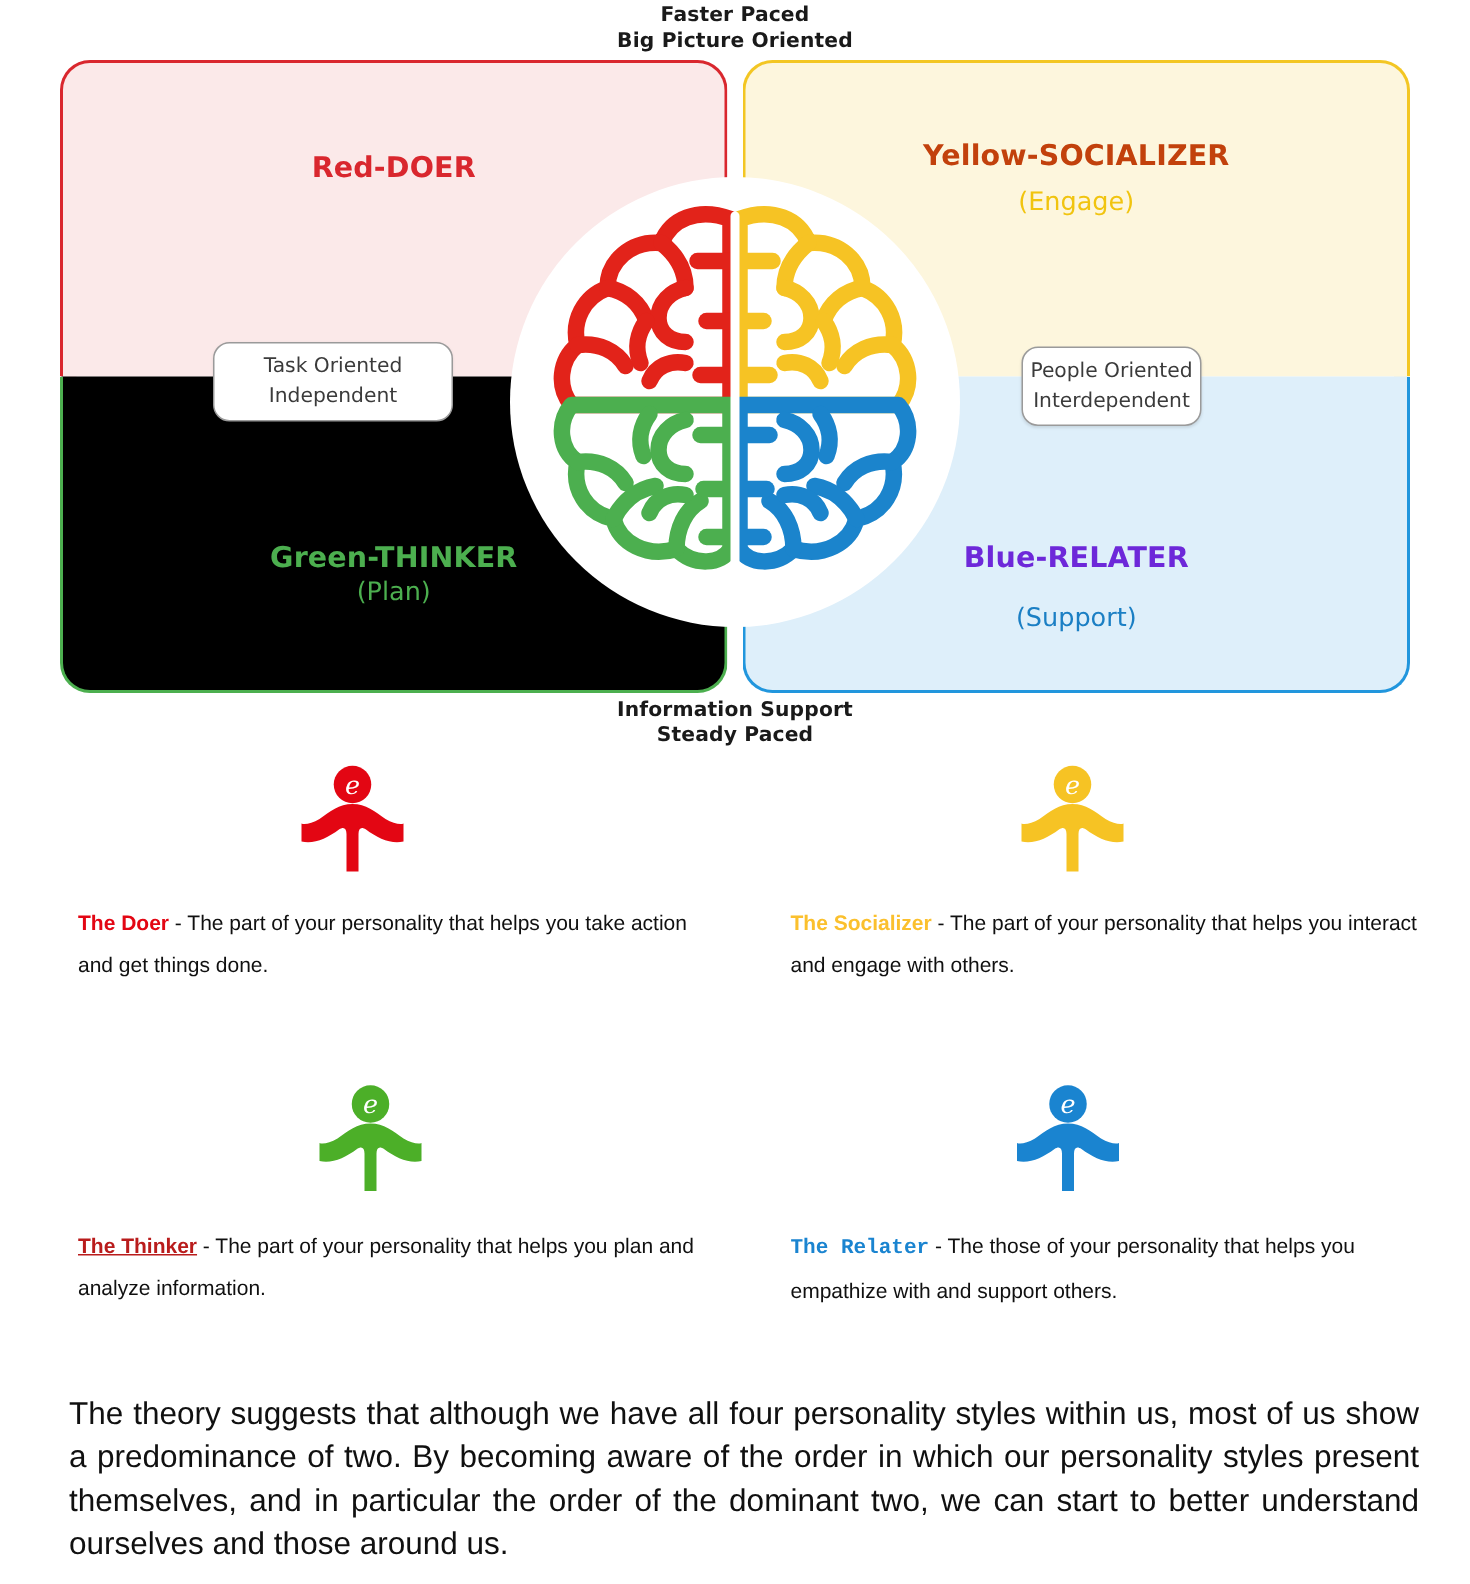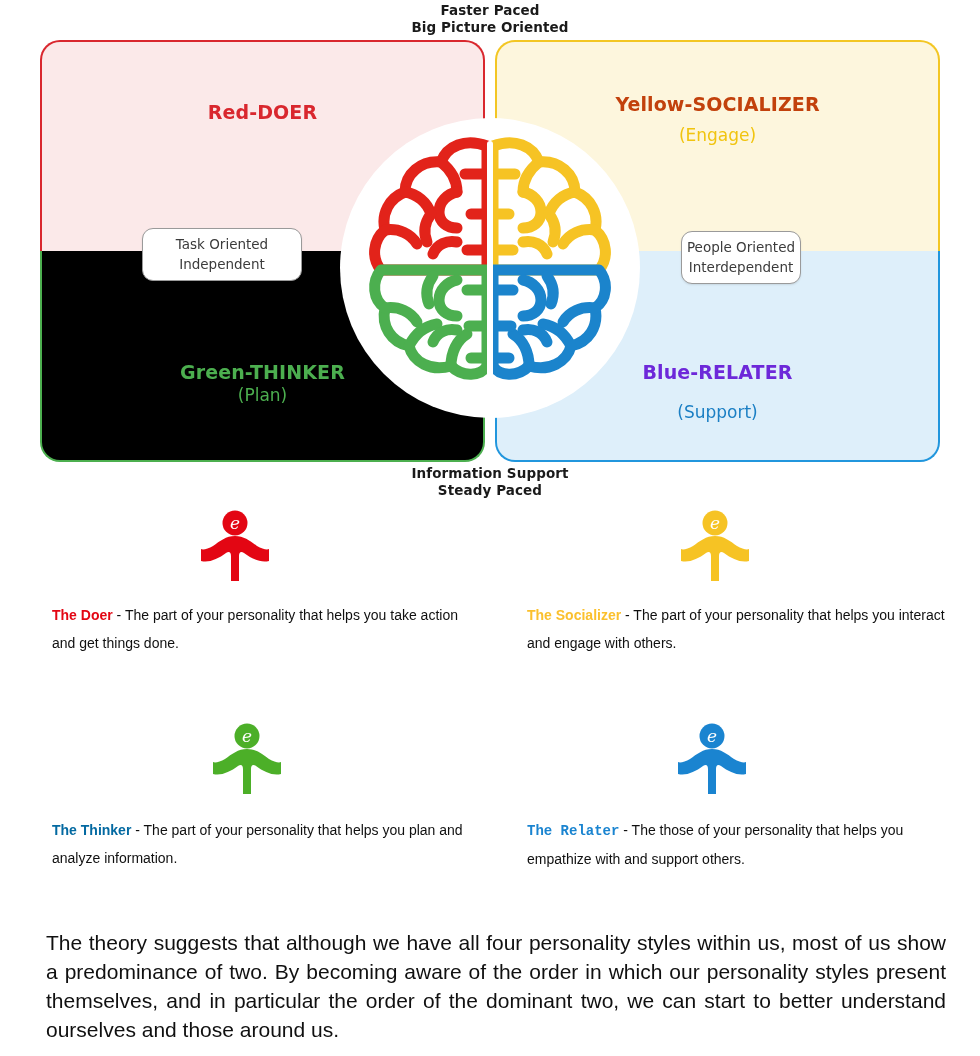--- a/index.html
+++ b/index.html
@@ -102,21 +102,21 @@
 
   .card-text{
     position:absolute;left:0;top:97px;width:430px;
     font-family:"Liberation Sans", sans-serif;
     font-size:14px;line-height:27.5px;color:#101010;margin-left:12px;
   }
   #card-think .card-text,#card-rel .card-text{top:99px;}
   .card-text .lead{font-weight:bold;}
   #card-doer .lead{color:#e30613;}
   #card-soc .lead{color:#fbc02d;}
-  #card-think .lead{color:#0369a1;}
+  #card-think .lead{color:#b91c1c;text-decoration:underline;}
   #card-rel .lead{color:#1a84d0;font-family:Liberation Mono, monospace;}
 
   
   #summary{
     position:absolute;left:46px;top:928px;width:900px;
     font-family:"Liberation Sans", sans-serif;
     font-size:21px;line-height:29px;color:#101010;
     text-align:justify;
   }
 </style>

